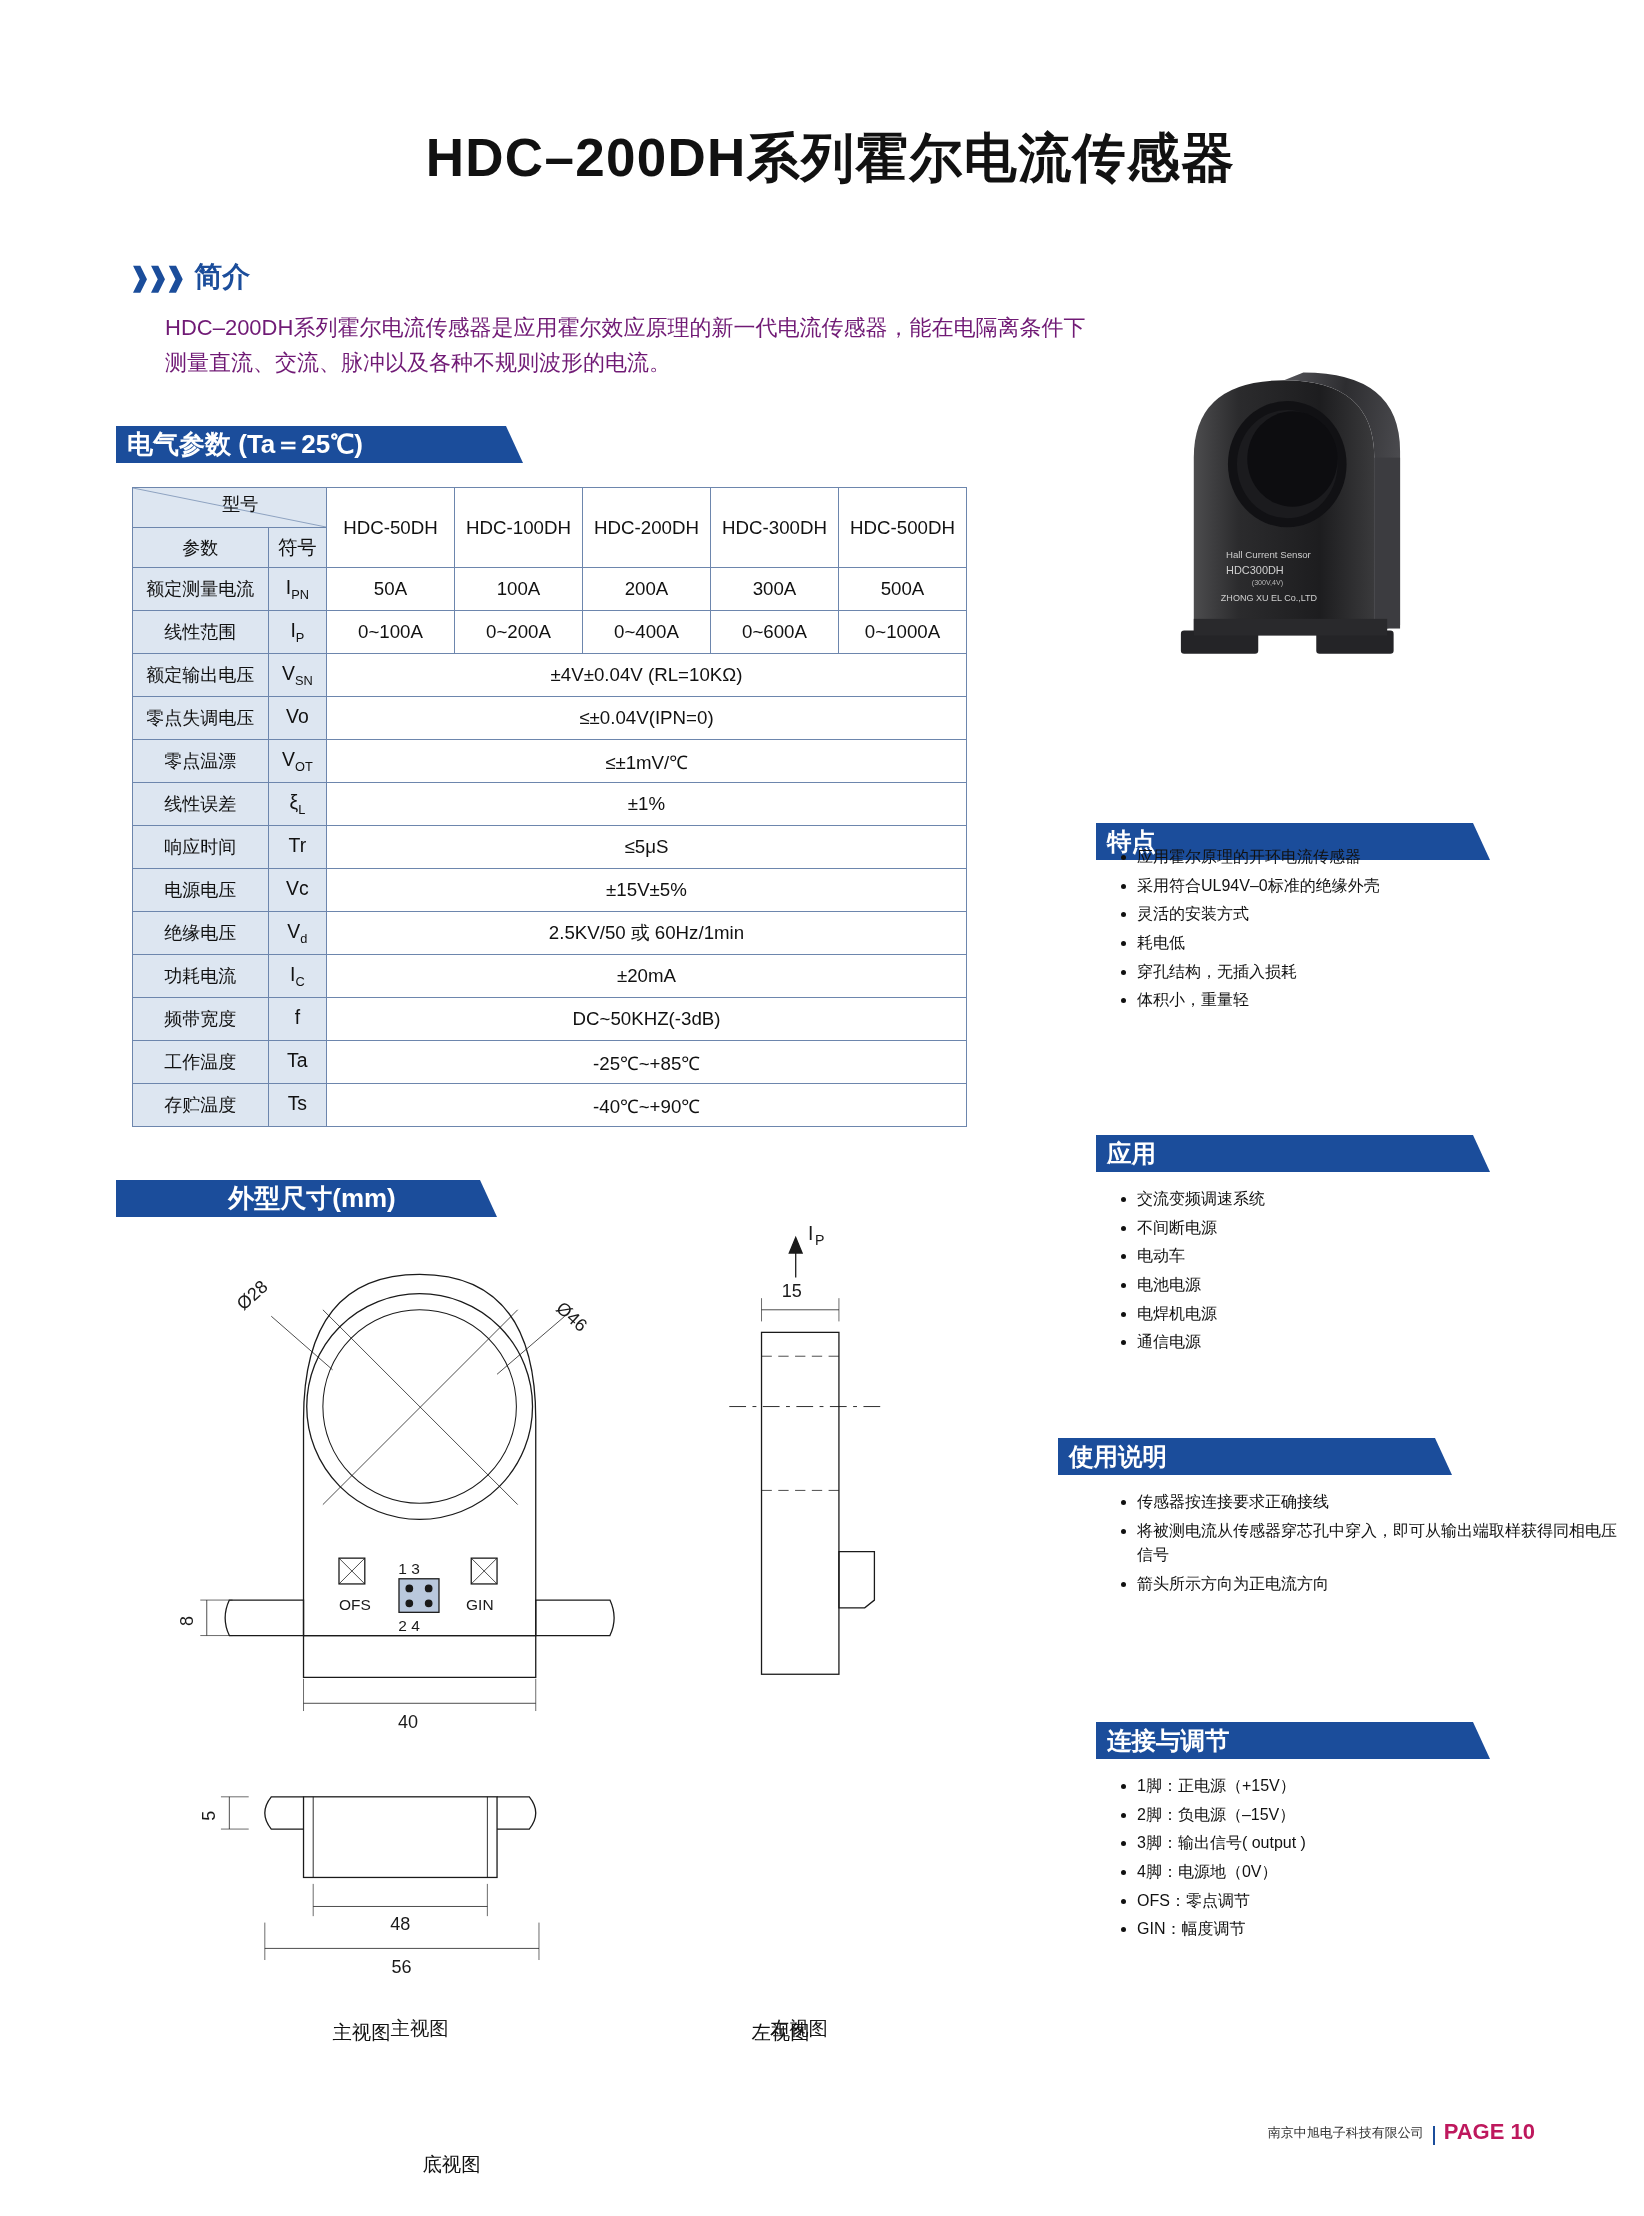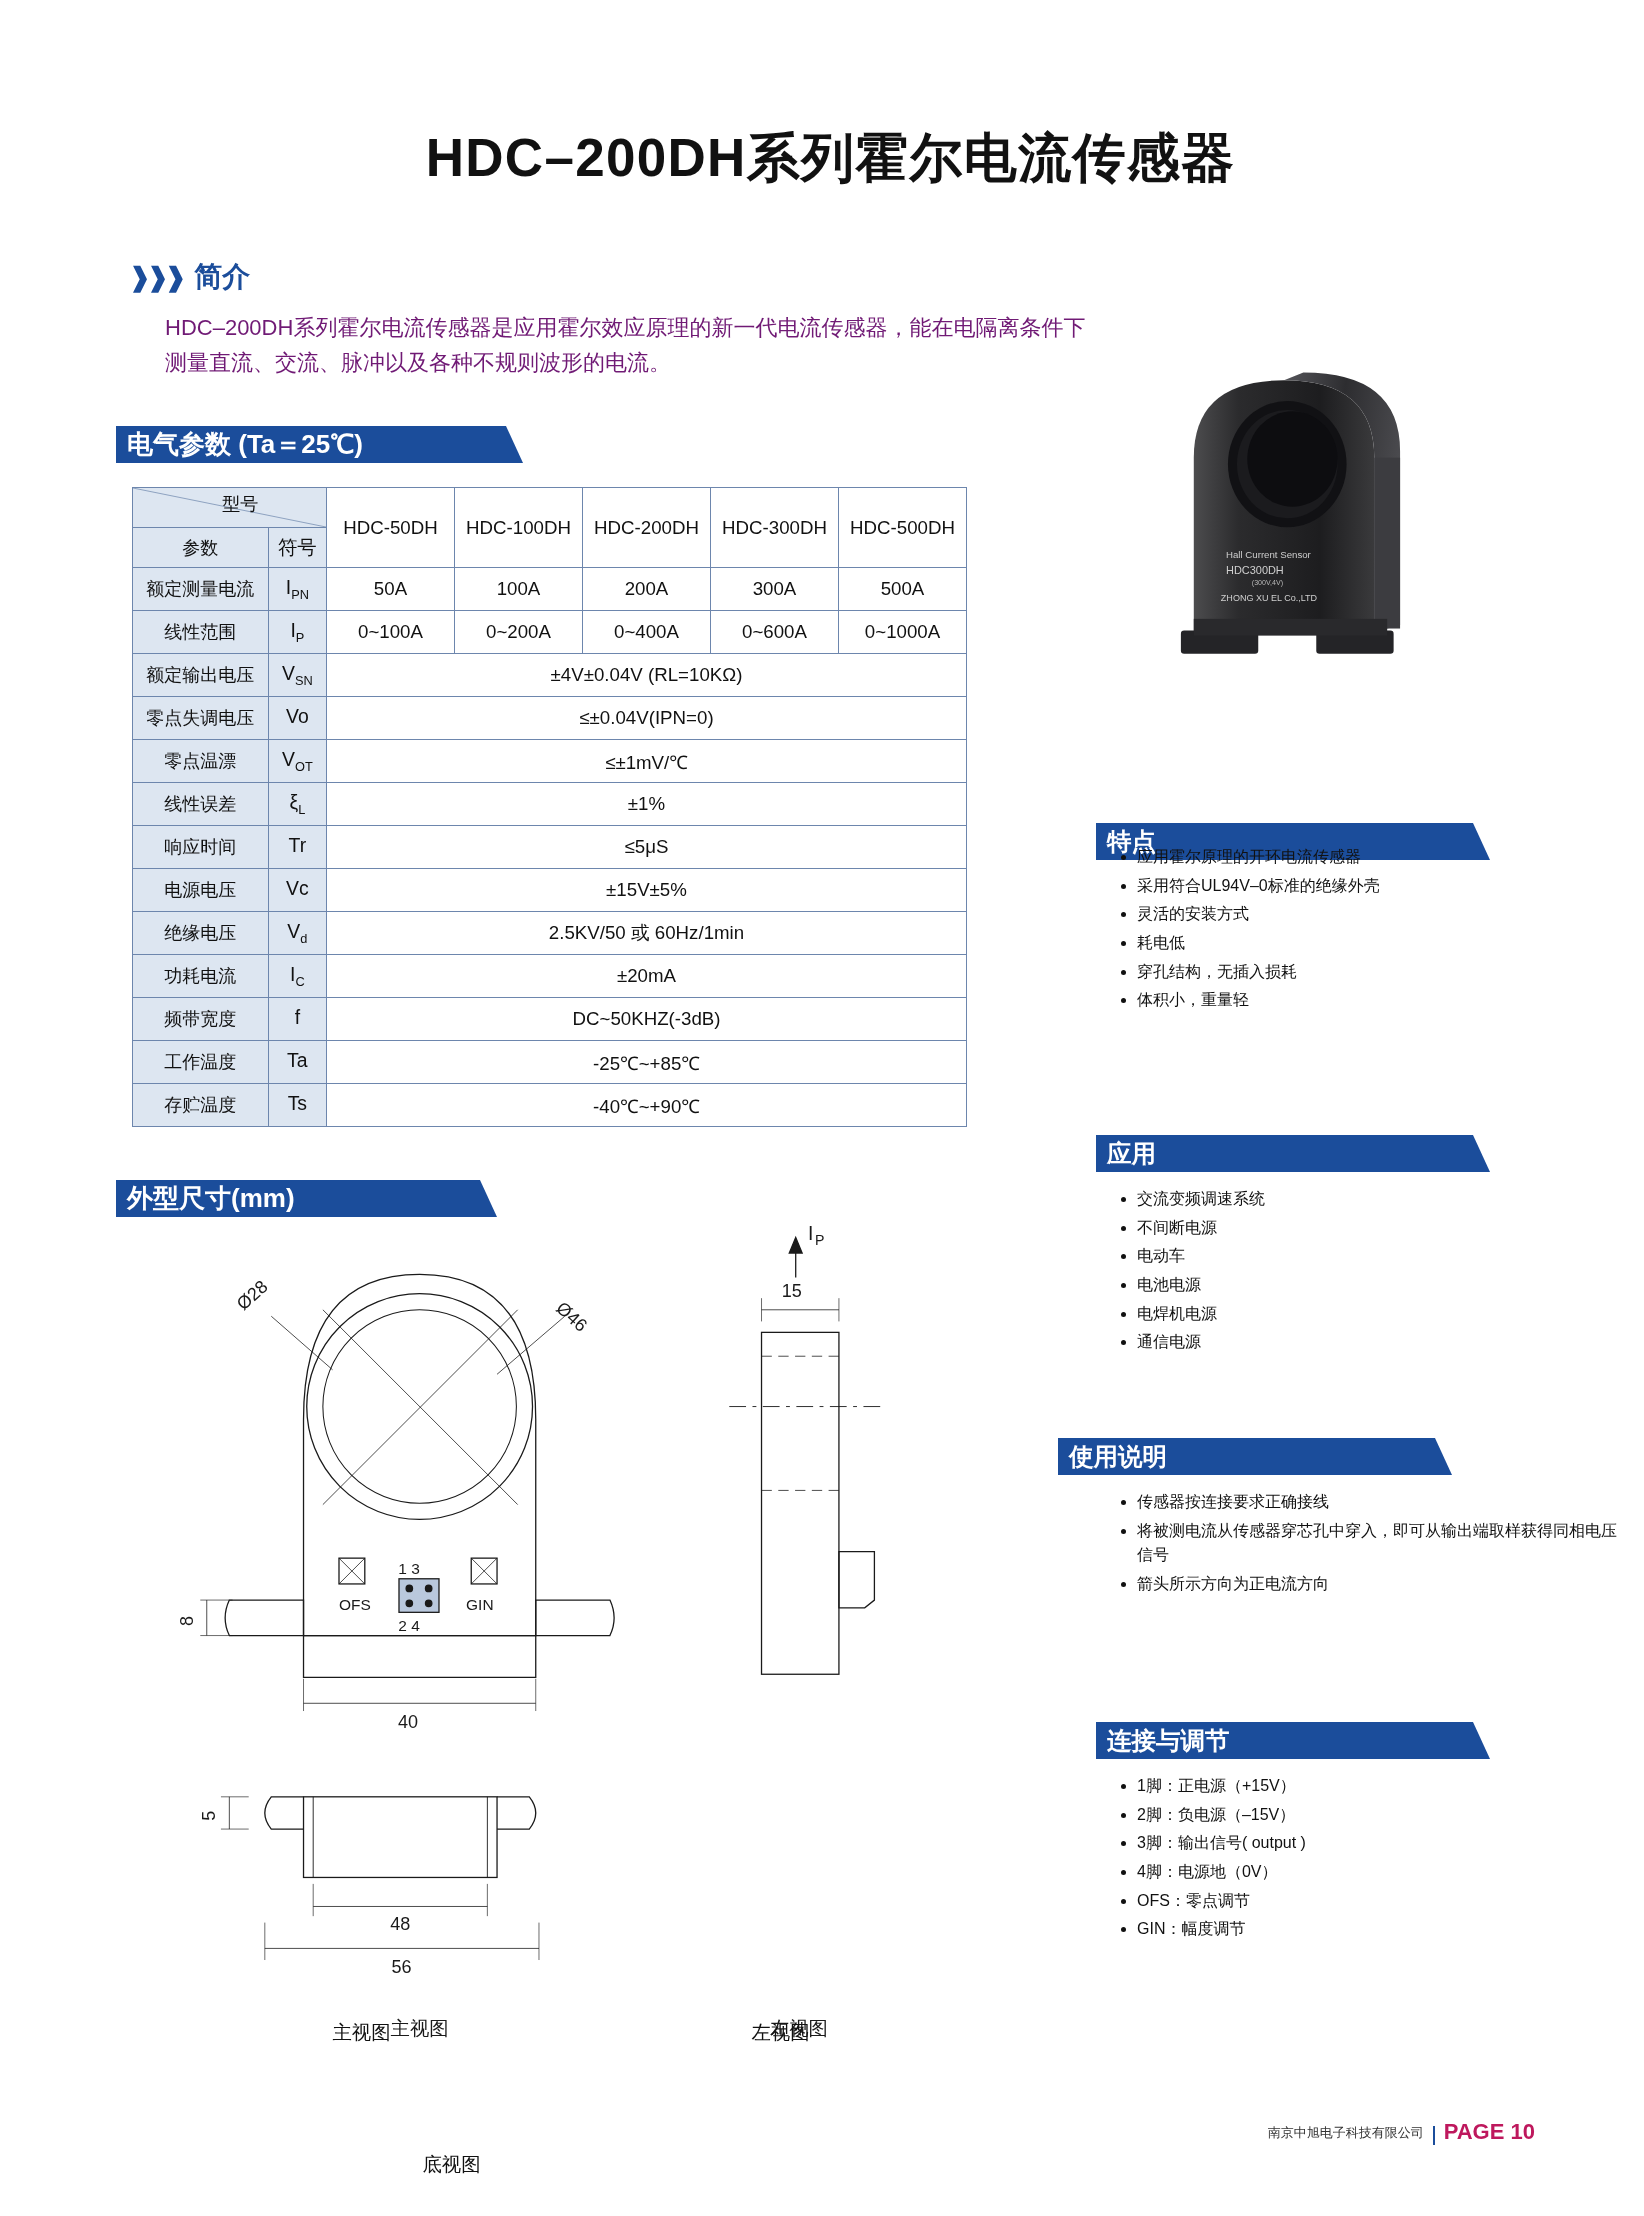--- a/index.html
+++ b/index.html
@@ -80,21 +80,21 @@
   }
   .banner::before {
     content: "";
     position: absolute;
     left: 0; top: 0; bottom: 0;
     width: 5.8px;
     background: #fff;
   }
 
   #banner-elec { left: 110px; top: 426px; width: 413px; font-size: 26px;}
-  #banner-dim  { left: 110px; top: 1180px; width: 387px; font-size: 26px;}
+  #banner-dim  { left: 110px; top: 1180px; width: 387px; font-size: 26px; justify-content: center;}
   #banner-feat { left: 1090px; top: 823px; width: 400px;}
   #banner-app  { left: 1090px; top: 1135px; width: 400px;}
   #banner-use  { left: 1052px; top: 1438px; width: 400px;}
   #banner-conn { left: 1090px; top: 1722px; width: 400px;}
 
   
   table.params {
     position: absolute;
     left: 132px; top: 487px;
     border-collapse: collapse;

